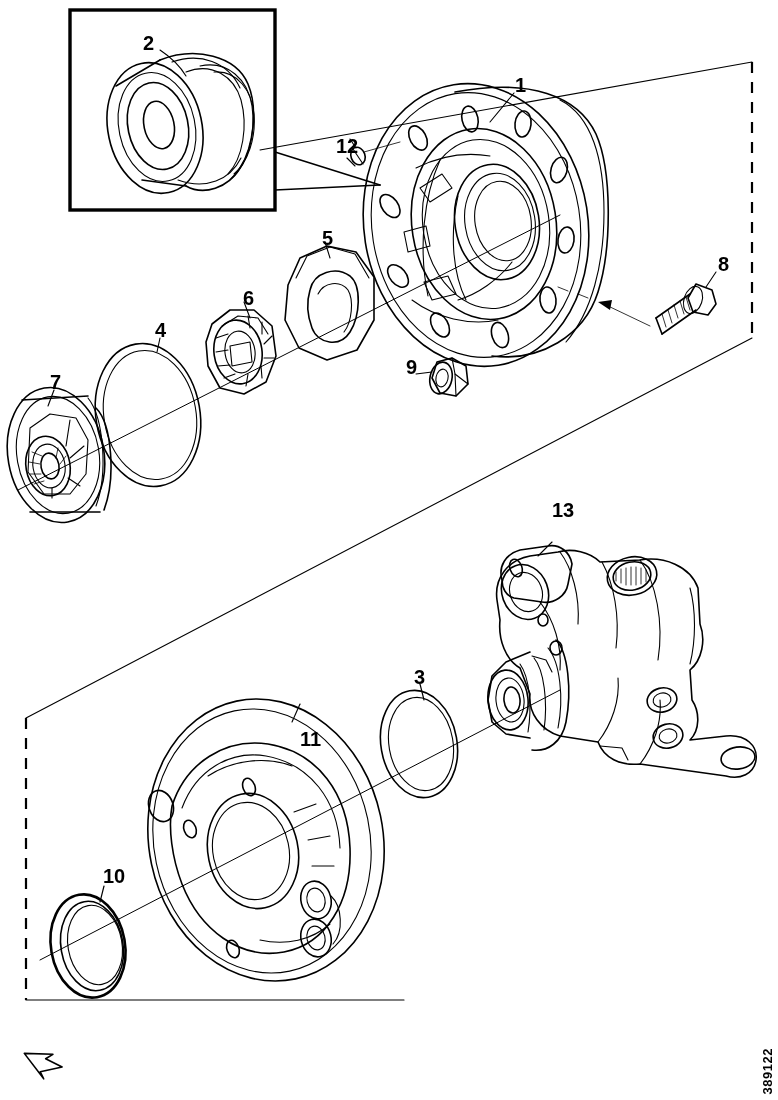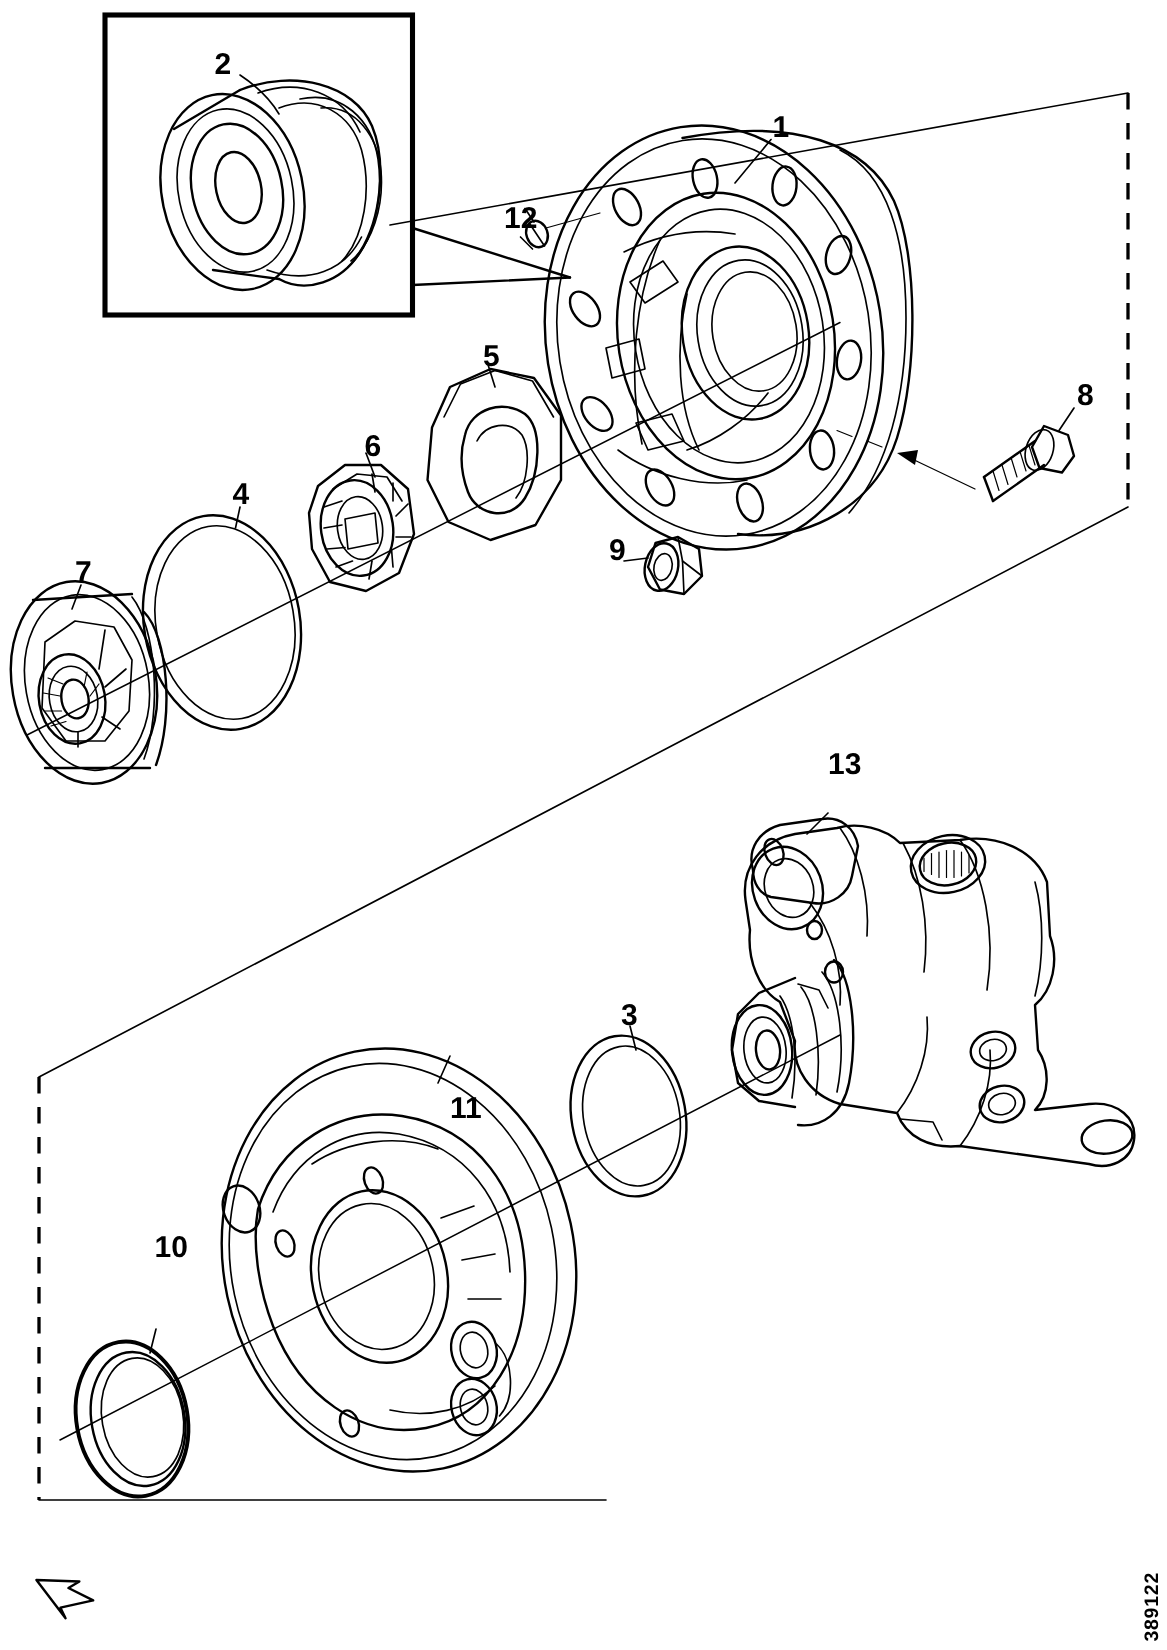--- a/index.html
+++ b/index.html
@@ -422,20 +422,20 @@
 
   <div class="callout-label" style="left:515px; top:75px;">1</div>
   <div class="callout-label" style="left:143px; top:33px;">2</div>
   <div class="callout-label" style="left:414px; top:667px;">3</div>
   <div class="callout-label" style="left:155px; top:320px;">4</div>
   <div class="callout-label" style="left:322px; top:228px;">5</div>
   <div class="callout-label" style="left:243px; top:288px;">6</div>
   <div class="callout-label" style="left:50px; top:372px;">7</div>
   <div class="callout-label" style="left:718px; top:254px;">8</div>
   <div class="callout-label" style="left:406px; top:357px;">9</div>
-  <div class="callout-label" style="left:103px; top:822px;">10</div>
+  <div class="callout-label" style="left:103px; top:866px;">10</div>
   <div class="callout-label" style="left:300px; top:685px;margin-top:44px;">11</div>
   <div class="callout-label" style="left:336px; top:136px;">12</div>
   <div class="callout-label" style="left:552px; top:500px;">13</div>
 
   <div id="figure-id">389122</div>
 
 </div>
 
 </body></html>

